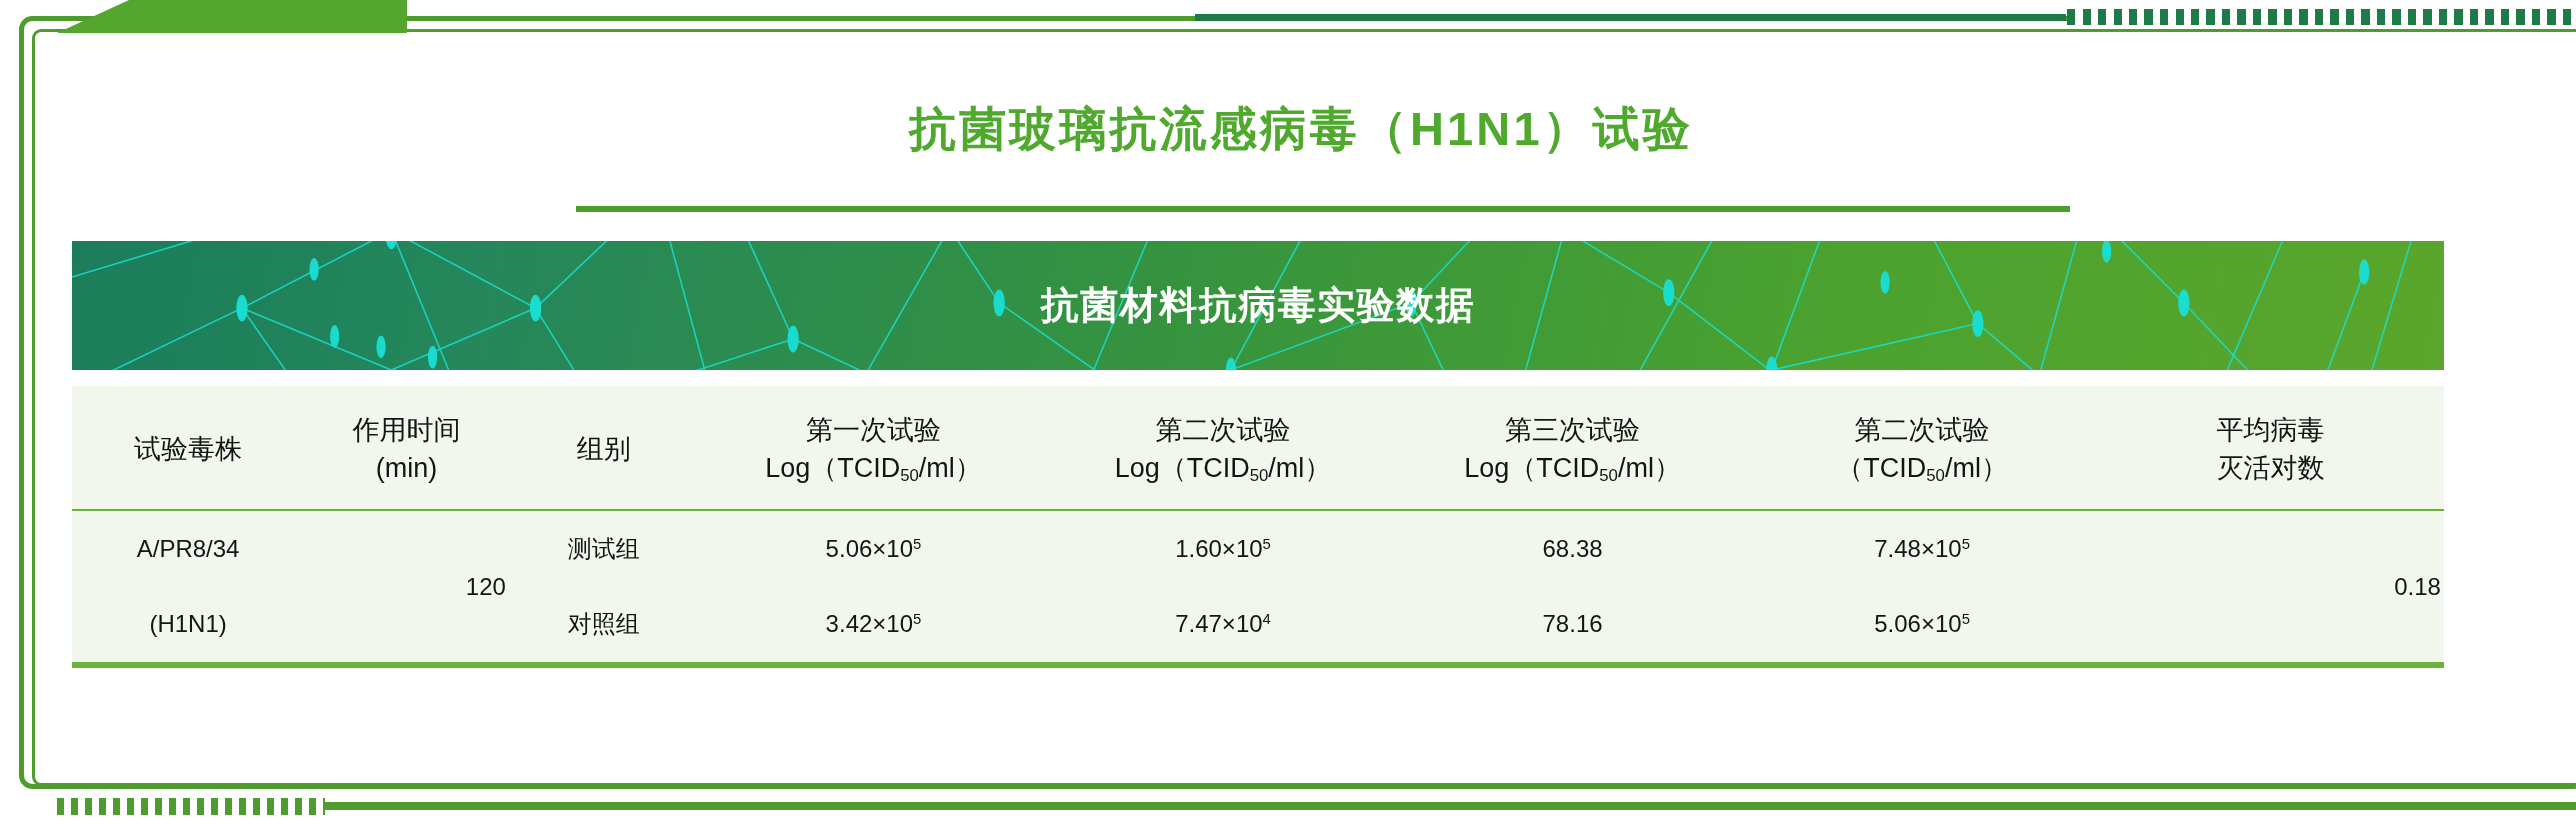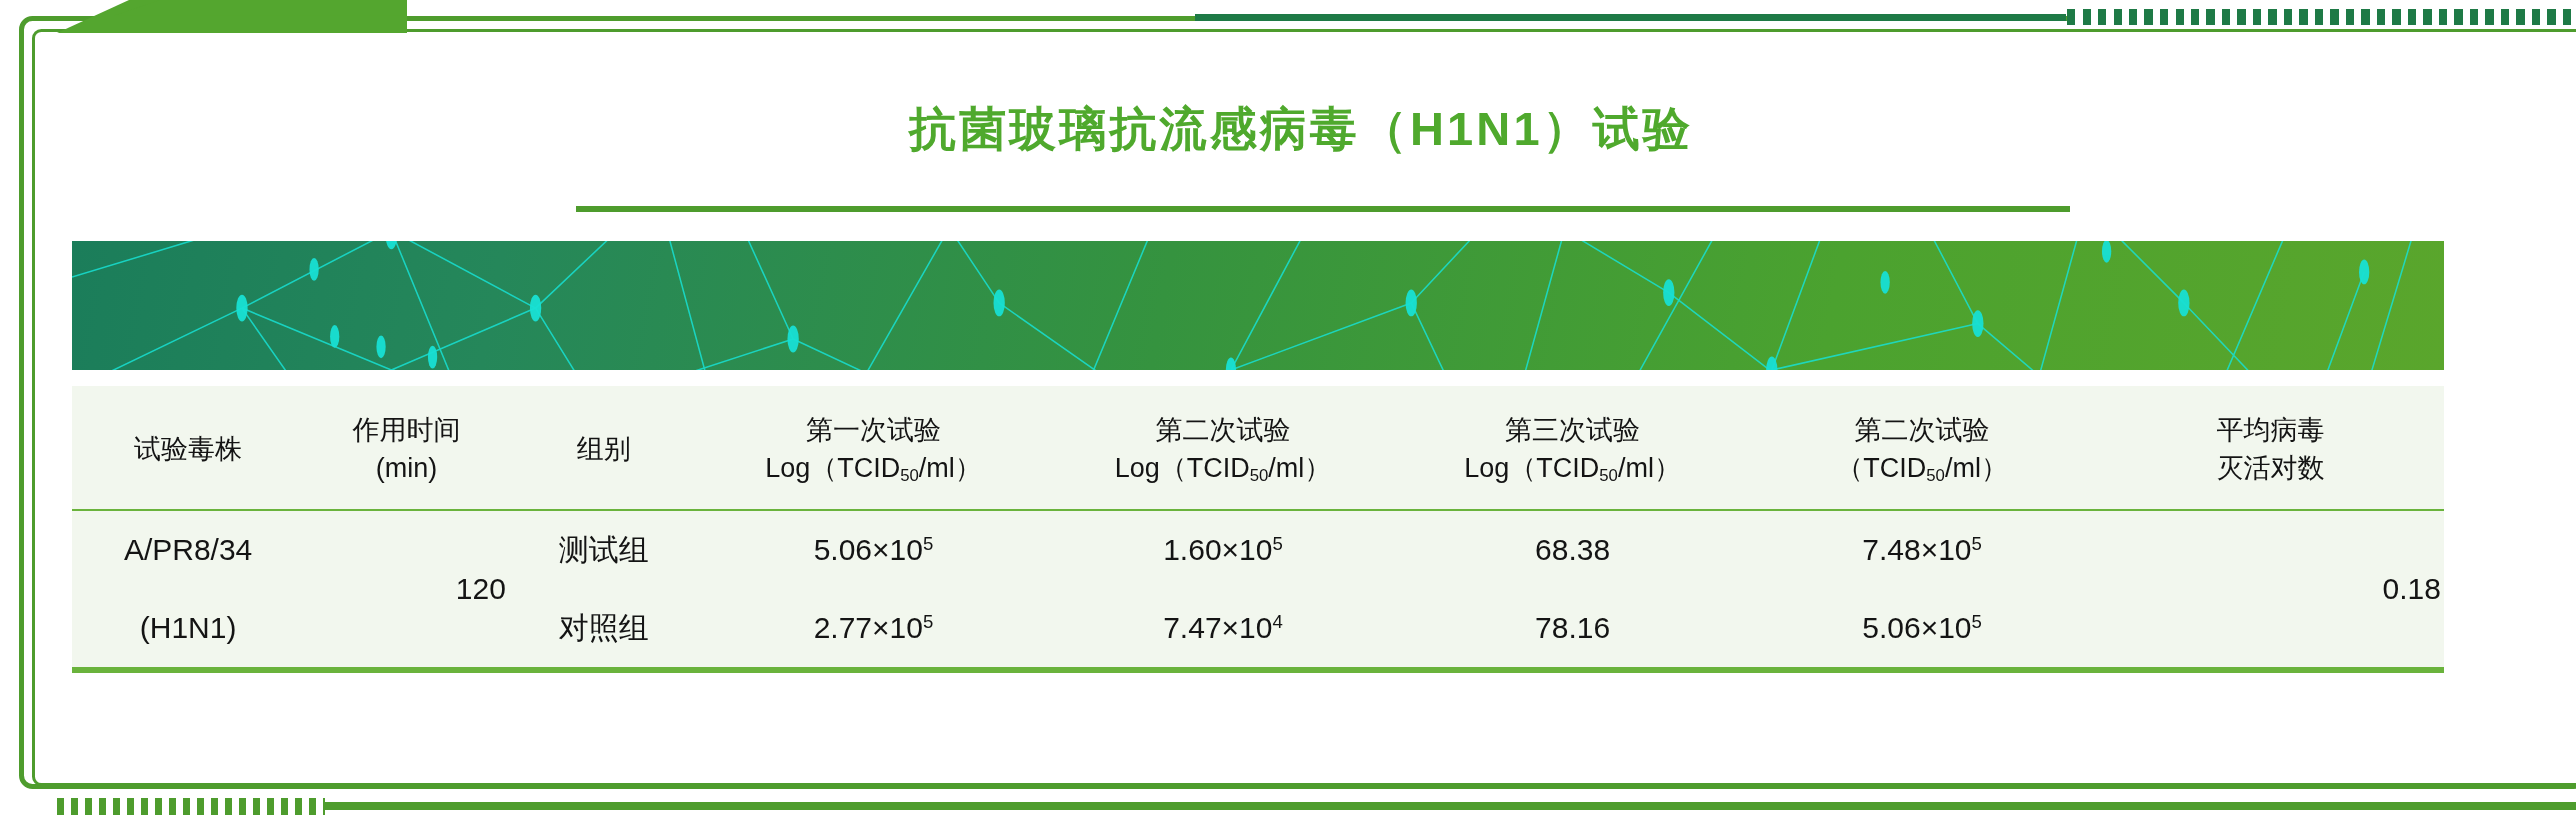--- a/index.html
+++ b/index.html
@@ -106,21 +106,21 @@
     color: #141414;
     font-weight: normal;
   }
   table.data thead th {
     font-size: 27px;
     line-height: 1.42;
     padding: 25px 3.1px 21.6px;
     border-bottom: 2.6px solid #6ab33c;
   }
   table.data tbody td {
-    font-size: 30px;
+    font-size: 24px;
     padding: 18.5px 3.1px;
     height: 76px;
   }
   .sep td { border-bottom: 2.6px solid #6ab33c; }
   .sep td.nosep { border-bottom: none; text-align: right; }
   sub { font-size: 0.62em; vertical-align: -0.22em; }
   sup { font-size: 0.62em; vertical-align: 0.52em; }
   .hdr2 { display: block; }
   .tbl-foot { height: 5.2px; background: #6ab33c; }
   .cellpad { white-space: nowrap; }
@@ -165,20 +165,21 @@
           <ellipse cx="2600" cy="120" rx="11" ry="26"></ellipse>
           <ellipse cx="3100" cy="100" rx="11" ry="26"></ellipse>
           <ellipse cx="3300" cy="250" rx="11" ry="26"></ellipse>
           <ellipse cx="3700" cy="160" rx="11" ry="26"></ellipse>
           <ellipse cx="4100" cy="120" rx="11" ry="26"></ellipse>
           <ellipse cx="4450" cy="60" rx="10" ry="24"></ellipse>
           <ellipse cx="3950" cy="20" rx="9" ry="22"></ellipse>
           <ellipse cx="3520" cy="80" rx="9" ry="22"></ellipse>
         </g>
       </svg>
+      <div class="tbl-header-title">抗菌材料抗病毒实验数据</div>
     </div>
 
     <div class="tbl-body">
       <table class="data">
         <colgroup>
           <col style="width:9.3%">
             <col style="width:8.2%">
             <col style="width:7.6%">
           <col style="width:14.0%">
             <col style="width:14.0%">
@@ -234,21 +235,21 @@
             <td>68.38</td>
             <td>
               <span>7.48×10</span><sup>5</sup>
             </td>
             <td rowspan="2" class="nosep">0.18</td>
           </tr>
           <tr>
             <td>(H1N1)</td>
             <td>对照组</td>
             <td>
-              <span>2.77×10</span><sup>5</sup>
+              <span>3.42×10</span><sup>5</sup>
             </td>
             <td>
               <span>7.47×10</span><sup>4</sup>
             </td>
             <td>78.16</td>
             <td>
               <span>5.06×10</span><sup>5</sup>
             </td>
           </tr>
         </tbody>

